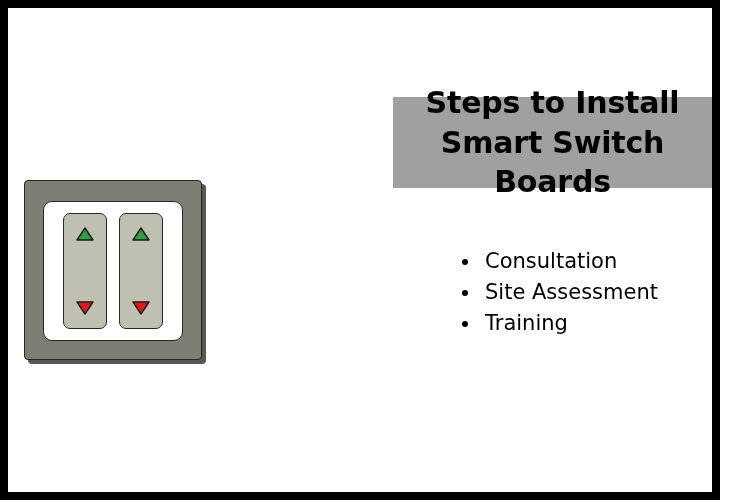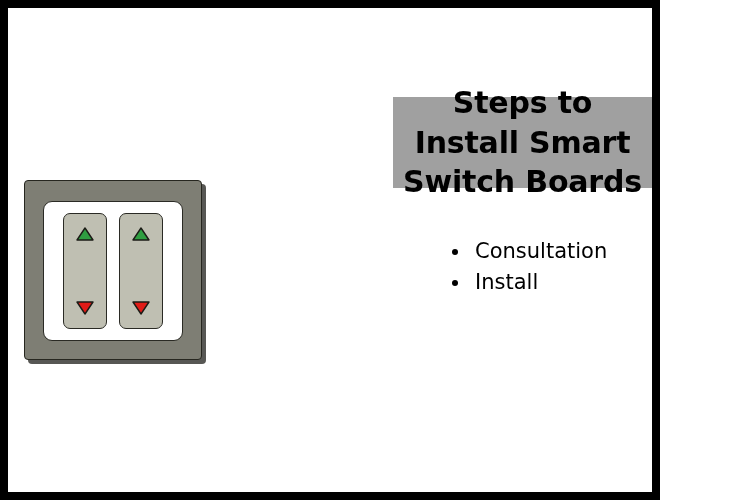--- a/index.html
+++ b/index.html
@@ -10,21 +10,21 @@
   body {
     width: 750px;
     height: 500px;
     overflow: hidden;
     font-family: "Liberation Sans", sans-serif;
   }
 
   
   #slide {
     position: relative;
-    width: 660px;
+    width: 720px;
     height: 500px;
     box-sizing: border-box;
     background: #000000;
     padding: 8px;
   }
   #canvas {
     position: relative;
     width: 100%;
     height: 100%;
     background: #ffffff;
@@ -122,21 +122,21 @@
     padding: 0 6px;
     width: 330px;
     letter-spacing: -0.2px;
   }
 
   
   #steps-list {
     position: absolute;
     left: 420px;
     top: 224px;
-    margin: 4px;
+    margin: 14px;
     padding: 0 0 0 20px;
     list-style: none;
   }
   #steps-list li {
     position: relative;
     color: #000000;
     font-family: "DejaVu Sans", sans-serif;
     font-size: 21px;
     line-height: 31px;
     white-space: nowrap;
@@ -185,17 +185,18 @@
 
       </div>
     </div>
 
     <div id="title-band">
       <div id="title-text">Steps to Install Smart Switch Boards</div>
     </div>
 
     <ul id="steps-list">
       <li>Consultation</li>
-      <li>Install</li>
+      <li>Site Assessment</li>
+      <li>Training</li>
     </ul>
 
   </div>
 </div>
 
 </body></html>

